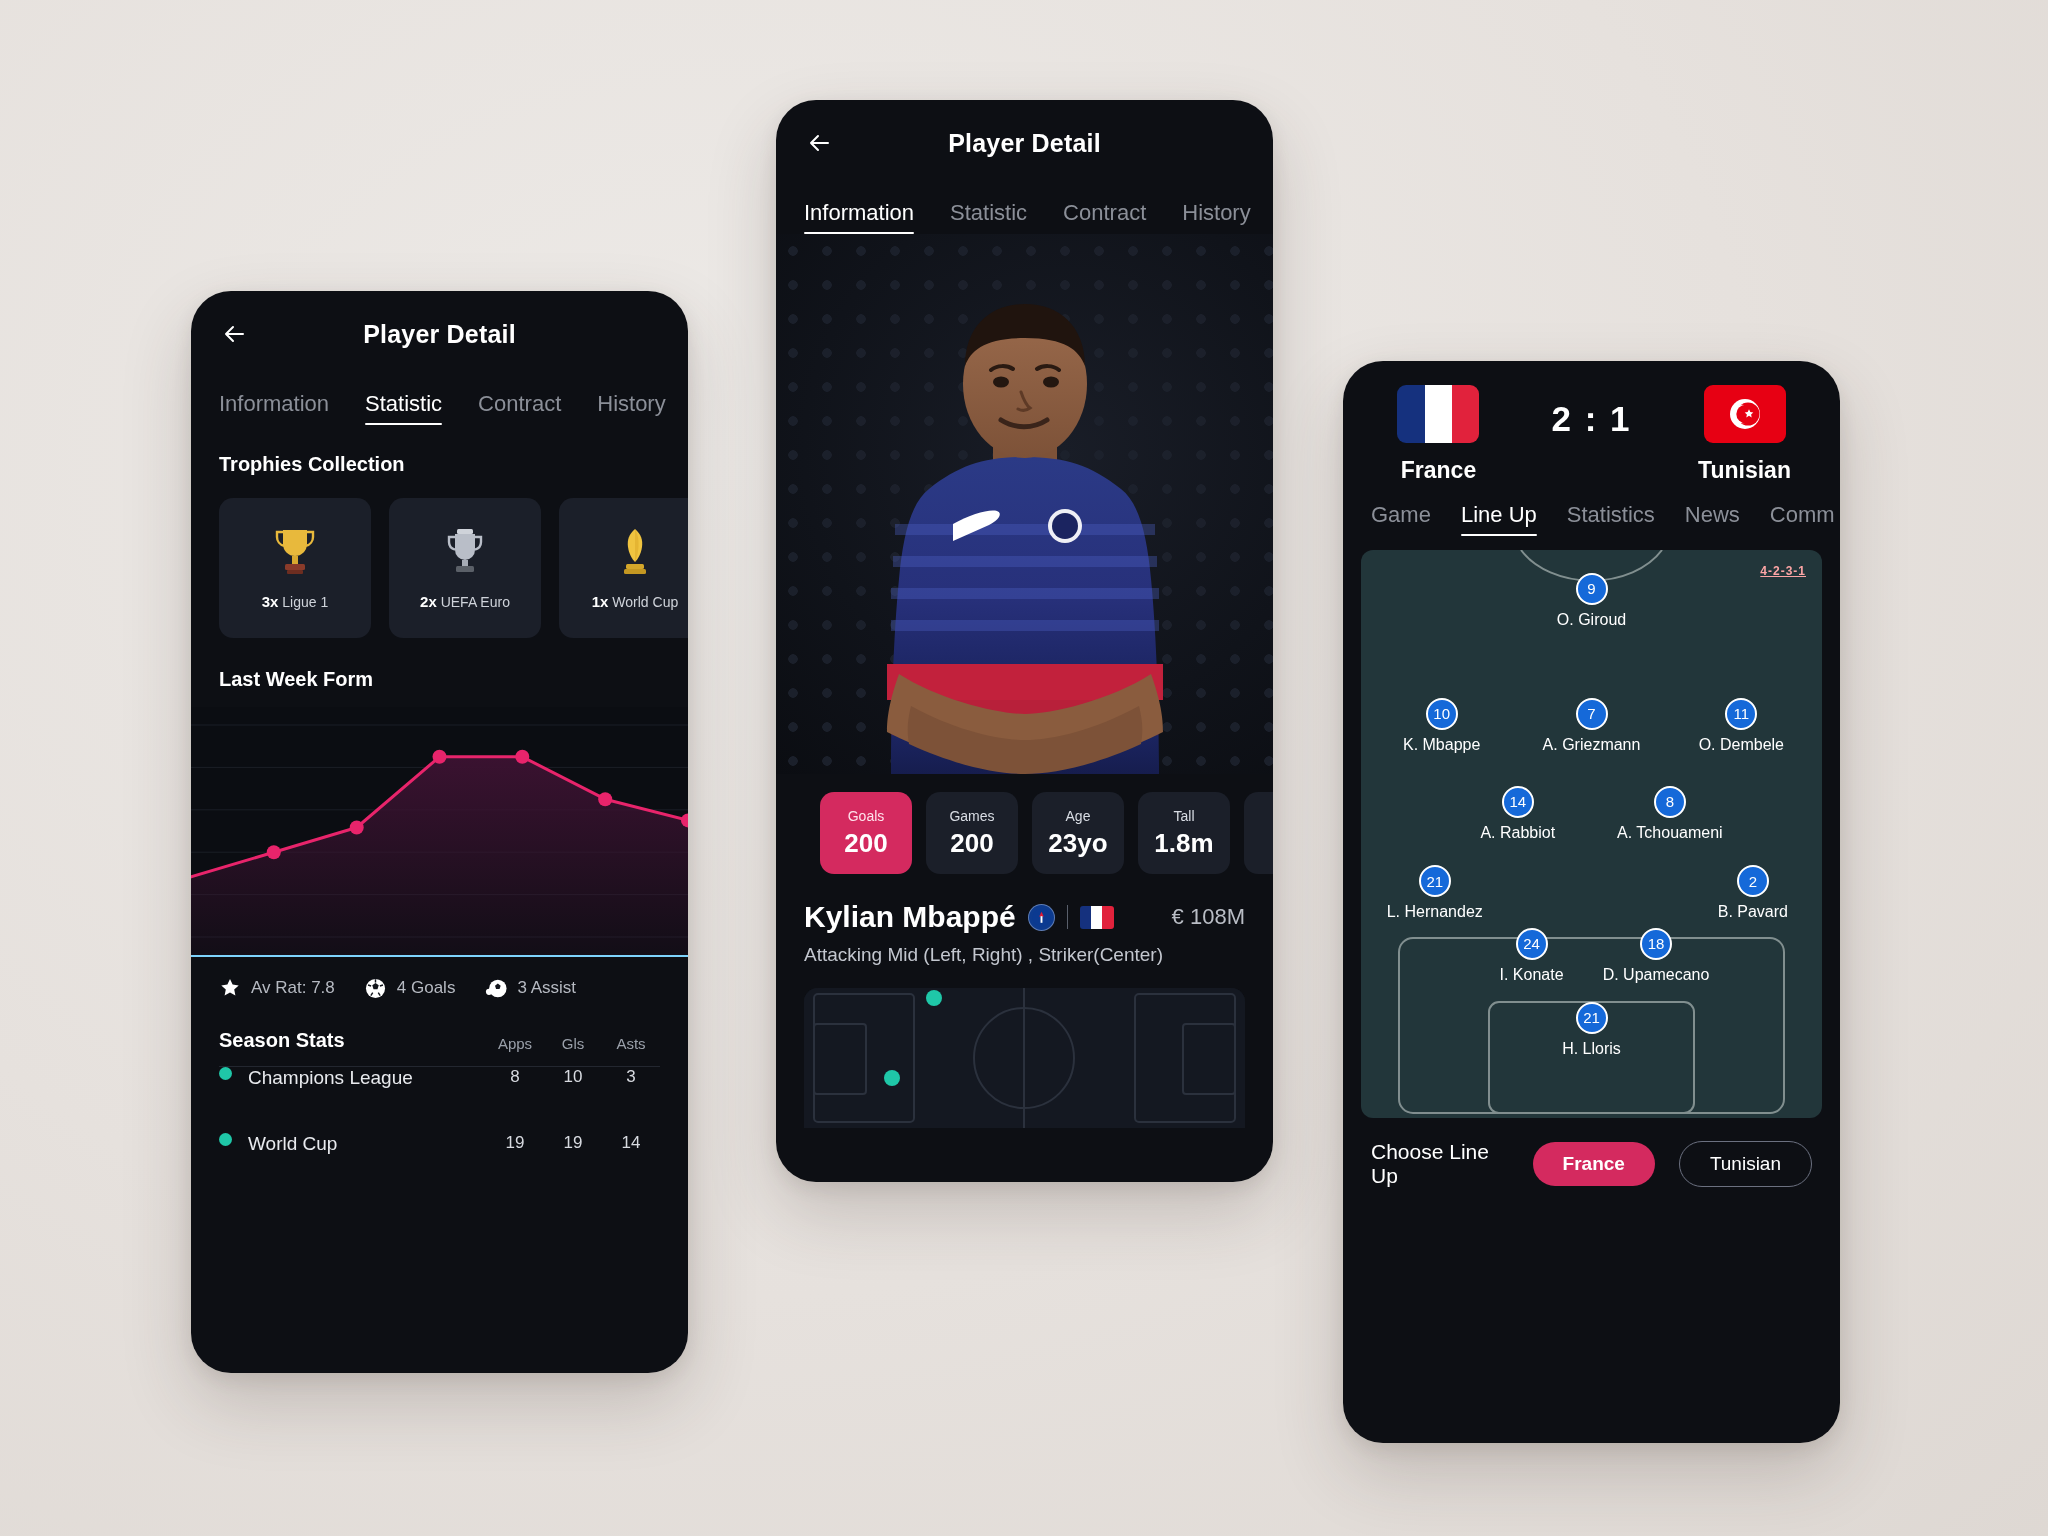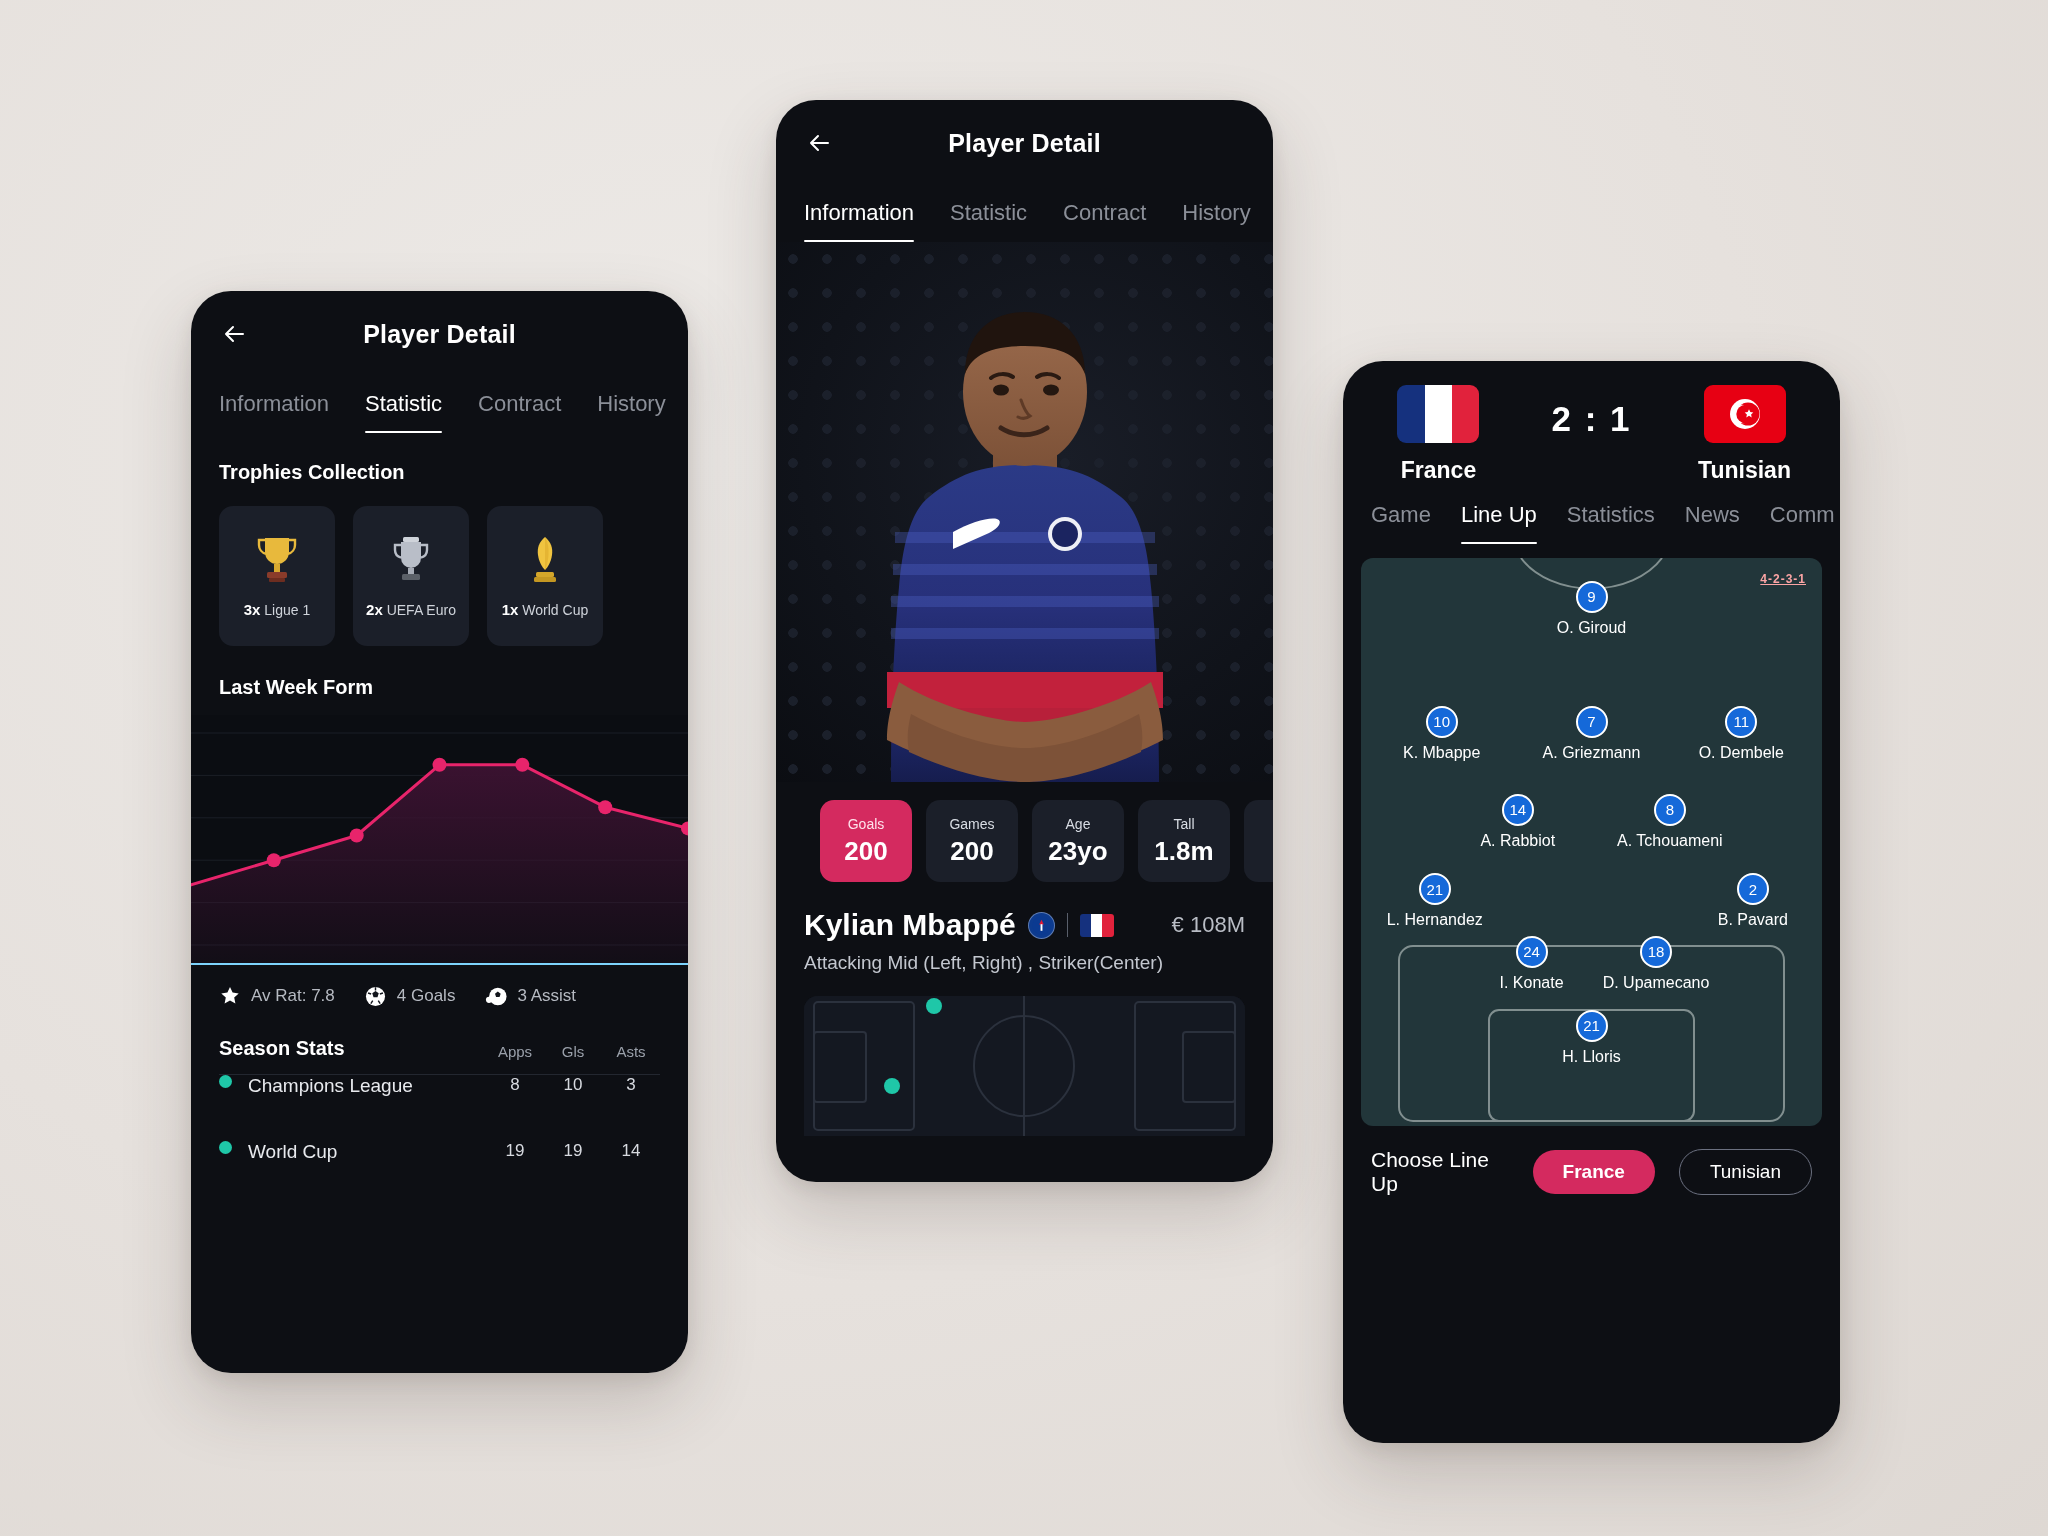--- a/index.html
+++ b/index.html
@@ -34,36 +34,36 @@
     width: 34px; height: 34px; cursor: pointer;
   }
   .back-arrow svg { display: block; }
   .appbar-title {
     width: 100%; text-align: center;
     color: #ffffff; font-size: 25px; font-weight: bold; letter-spacing: .2px;
   }
 
   .tabs { display: flex; gap: 36px; padding: 14px 28px 0 28px; }
   .tab {
-    position: relative; color: #8b8f98; font-size: 22px; padding-bottom: 16px;
+    position: relative; color: #8b8f98; font-size: 22px; padding-bottom: 8px;
     cursor: pointer; white-space: nowrap;
   }
   .tab.active { color: #ffffff; }
   .tab.active::after {
     content: ""; position: absolute; left: 0; right: 0; bottom: 0;
     height: 2px; background: #ffffff; border-radius: 2px;
   }
 
   .section-title { color: #fff; font-size: 20px; font-weight: bold; }
 
   
   .trophies-wrap { padding: 28px 0 0 28px; }
   .trophy-row { display: flex; gap: 18px; margin-top: 22px; }
   .trophy-card {
-    width: 116px; height: 140px; background: #1b1f29; border-radius: 14px;
+    width: 152px; height: 140px; background: #1b1f29; border-radius: 14px;
     display: flex; flex-direction: column; align-items: center; justify-content: center;
     gap: 10px; flex: 0 0 auto;
   }
   .trophy-ico { font-size: 44px; line-height: 1; }
   .trophy-lbl { font-size: 14px; color: #cfd3da; }
   .trophy-lbl b { color: #fff; font-size: 15px; }
 
   
   .chart-head { padding: 30px 28px 0 28px; }
   .chart-box { position: relative; width: 100%; height: 248px; margin-top: 16px; background: #0b0d12; }

